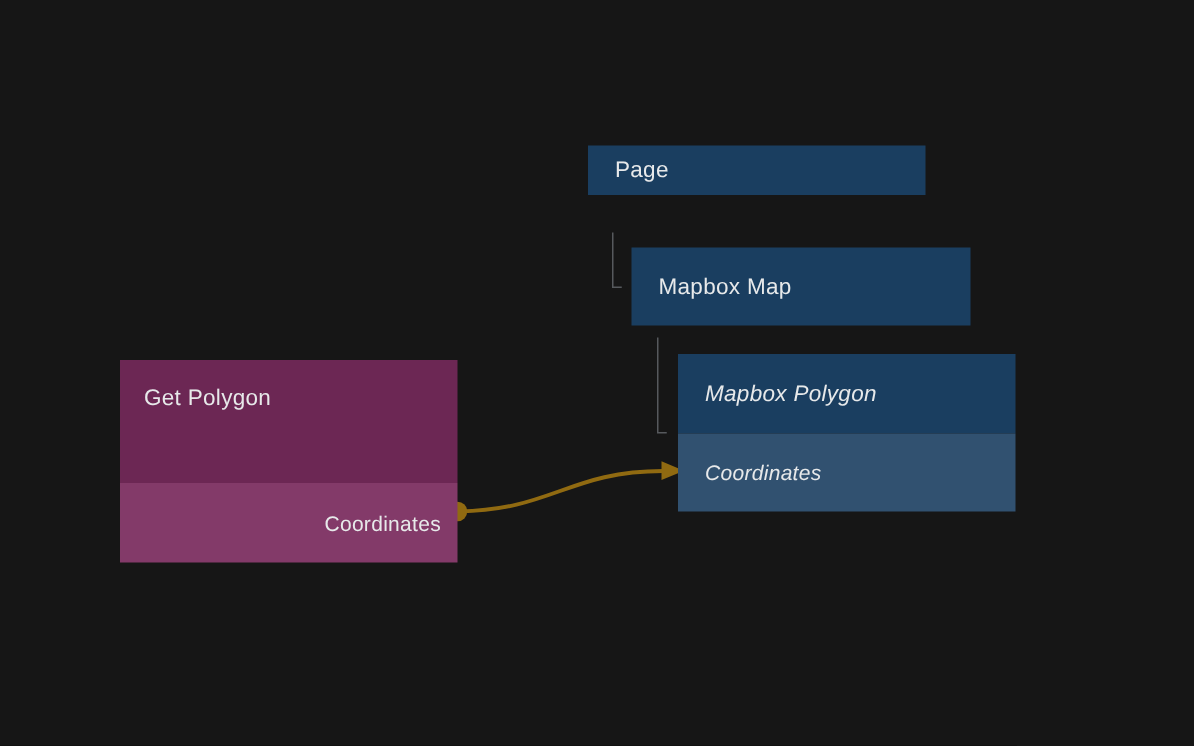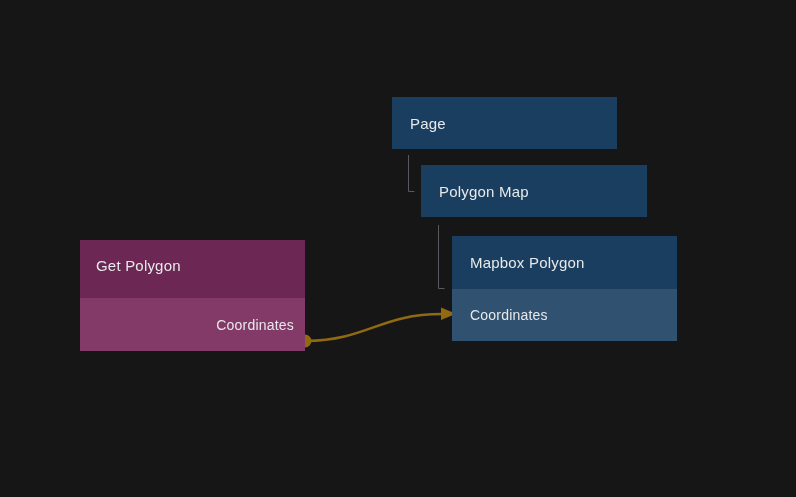--- a/index.html
+++ b/index.html
@@ -24,42 +24,42 @@
     color: var(--text-primary, #e7e9ea);
     font-size: 15px;
     letter-spacing: 0.2px;
   }
   .tree-node {
     background: var(--node-blue, #1a3e60);
     display: flex;
     align-items: center;
     padding-left: 18px;
   }
-  .node-page        { left: 392px; top: 97px;  width: 225px; height: 52px; align-items: center; }
+  .node-page        { left: 392px; top: 97px;  width: 225px; height: 33px; align-items: center; }
   .node-mapbox-map  { left: 421px; top: 165px; width: 226px; height: 52px; }
-  .node-mapbox-polygon { left: 452px; top: 236px; width: 225px; }
+  .node-mapbox-polygon { left: 452px; top: 236px; width: 225px; font-style: italic; }
   .node-mapbox-polygon .tree-node-header {
     background: var(--node-blue, #1a3e60);
     height: 53px;
     display: flex;
     align-items: center;
     padding-left: 18px;
   }
   .input-port-row {
     background: var(--node-blue-row, #315170);
     height: 52px;
     display: flex;
     align-items: center;
     padding-left: 18px;
     font-size: 14px;
   }
   .node-get-polygon { left: 80px; top: 240px; width: 225px; }
   .function-header {
     background: var(--purple-header, #6c2754);
-    height: 58px;
+    height: 82px;
     box-sizing: border-box;
     padding: 15px 16px 0 16px;
     line-height: 22px;
   }
   .function-title { font-size: 15px; }
   .function-subtitle { font-size: 15px; color: var(--text-subtitle, #bb93ad); }
   .output-port-row {
     background: var(--purple-row, #833a69);
     height: 53px;
     display: flex;
@@ -86,21 +86,21 @@
     <path class="connection" d="M 306 341 C 368 340, 380 314, 442 314"></path>
     <polygon class="connection-fill" points="441,307.5 456,313.8 441,320"></polygon>
     <circle class="connection-fill" cx="305" cy="341" r="6.5"></circle>
   </svg>
 
   <div class="node tree-node node-page">
     <span>Page</span>
   </div>
 
   <div class="node tree-node node-mapbox-map">
-    <span>Polygon Map</span>
+    <span>Mapbox Map</span>
   </div>
 
   <div class="node node-mapbox-polygon">
     <div class="tree-node-header">
       <span>Mapbox Polygon</span>
     </div>
     <div class="input-port-row">
       <span>Coordinates</span>
     </div>
   </div>

